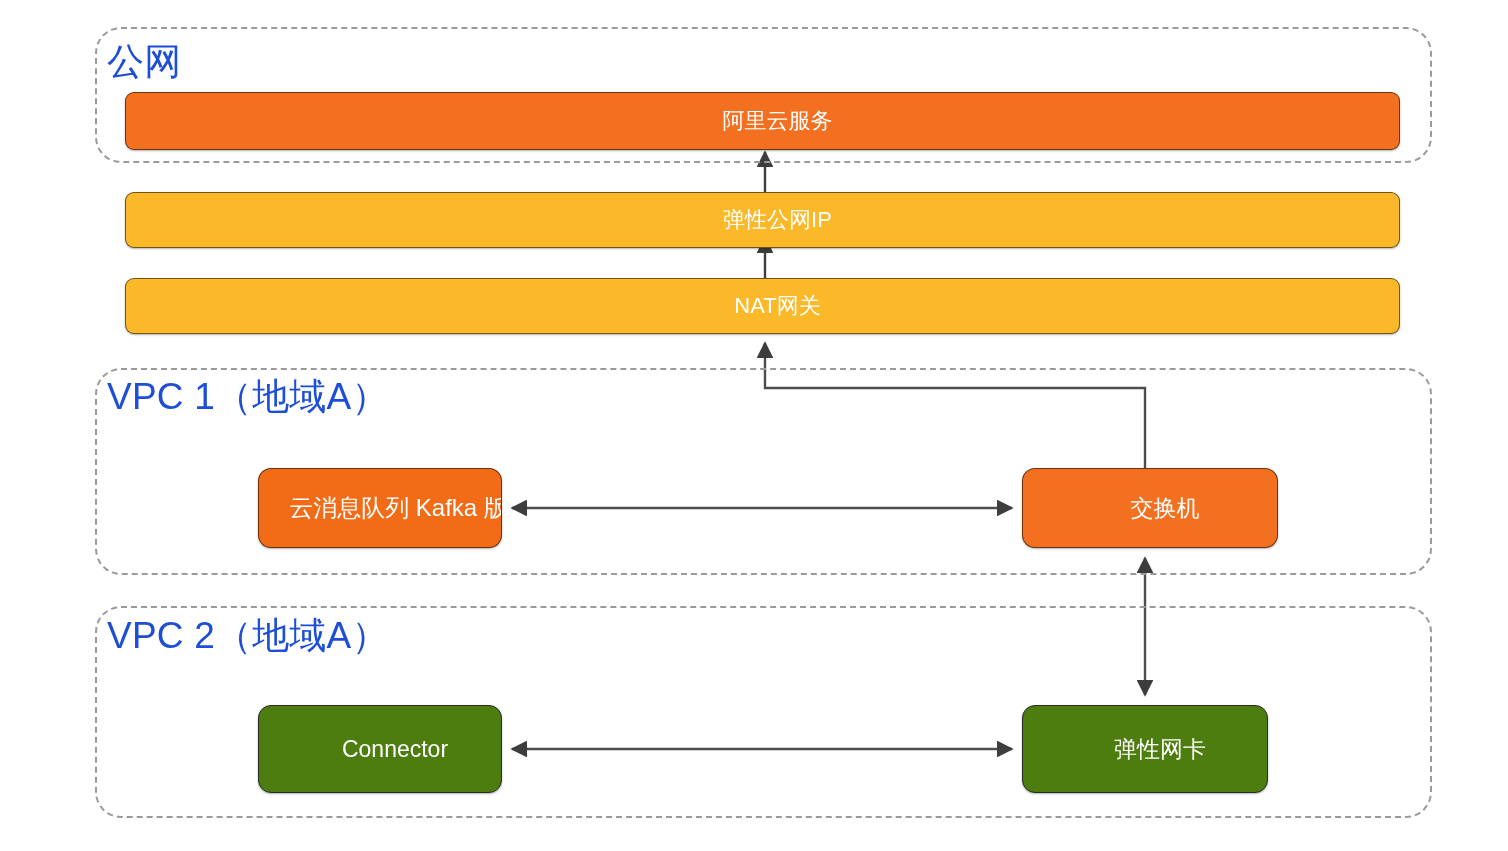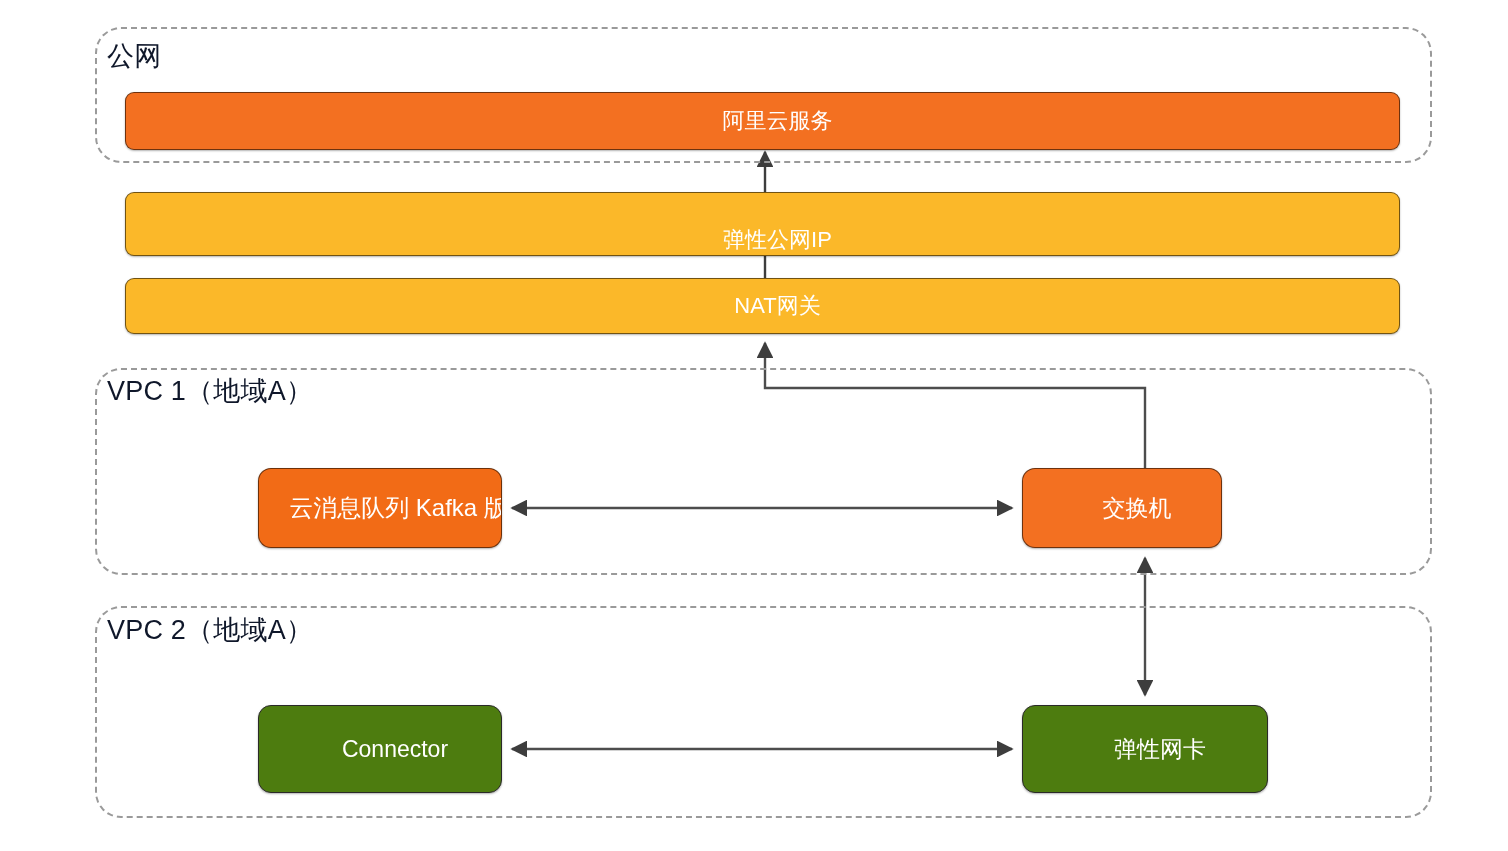--- a/index.html
+++ b/index.html
@@ -22,22 +22,22 @@
   
   .zone {
     position: absolute;
     box-sizing: border-box;
     border: 2px dashed #9a9a9a;
     border-radius: 26px;
     background: transparent;
   }
   .zone-label {
     position: absolute;
-    color: #0f172a;
-    font-size: 27px;
+    color: #1d4ed8;
+    font-size: 37px;
     line-height: 1;
     white-space: nowrap;
     letter-spacing: 0.2px;
   }
 
   
   .node {
     position: absolute;
     box-sizing: border-box;
     display: flex;
@@ -108,36 +108,36 @@
     <line x1="512" y1="749" x2="1012" y2="749" stroke="#4d4d4d" stroke-width="2.4" marker-start="url(#arrowStart)" marker-end="url(#arrowEnd)"></line>
   </svg>
 
   <div class="zone" style="left:95px; top:27px; width:1337px; height:136px;"></div>
   <div class="zone-label" style="left:107px; top:43px;">公网</div>
 
   <div class="node bar orange" style="left:125px; top:92px; width:1275px; height:58px;">
     <span class="node-label">阿里云服务</span>
   </div>
 
-  <div class="node bar amber" style="left:125px; top:192px; width:1275px; height:64px;align-items:flex-end;">
+  <div class="node bar amber" style="left:125px; top:192px; width:1275px; height:56px;">
     <span class="node-label">弹性公网IP</span>
   </div>
 
   <div class="node bar amber" style="left:125px; top:278px; width:1275px; height:56px;">
     <span class="node-label">NAT网关</span>
   </div>
 
   <div class="zone" style="left:95px; top:368px; width:1337px; height:207px;"></div>
   <div class="zone-label" style="left:107px; top:378px;text-align:right;">VPC 1（地域A）</div>
 
   <div class="node rounded-node orange-deep wide-text" style="left:258px; top:468px; width:244px; height:80px;padding-left:7px;">
     <span class="node-label">云消息队列 Kafka 版</span>
   </div>
 
-  <div class="node rounded-node orange" style="left:1022px; top:468px; width:200px; height:80px;">
+  <div class="node rounded-node orange" style="left:1022px; top:468px; width:256px; height:80px;">
     <span class="node-label">交换机</span>
   </div>
 
   <div class="zone" style="left:95px; top:606px; width:1337px; height:212px;"></div>
   <div class="zone-label" style="left:107px; top:617px;">VPC 2（地域A）</div>
 
   <div class="node rounded-node dark" style="left:258px; top:705px; width:244px; height:88px;">
     <span class="node-label">Connector</span>
   </div>
 

